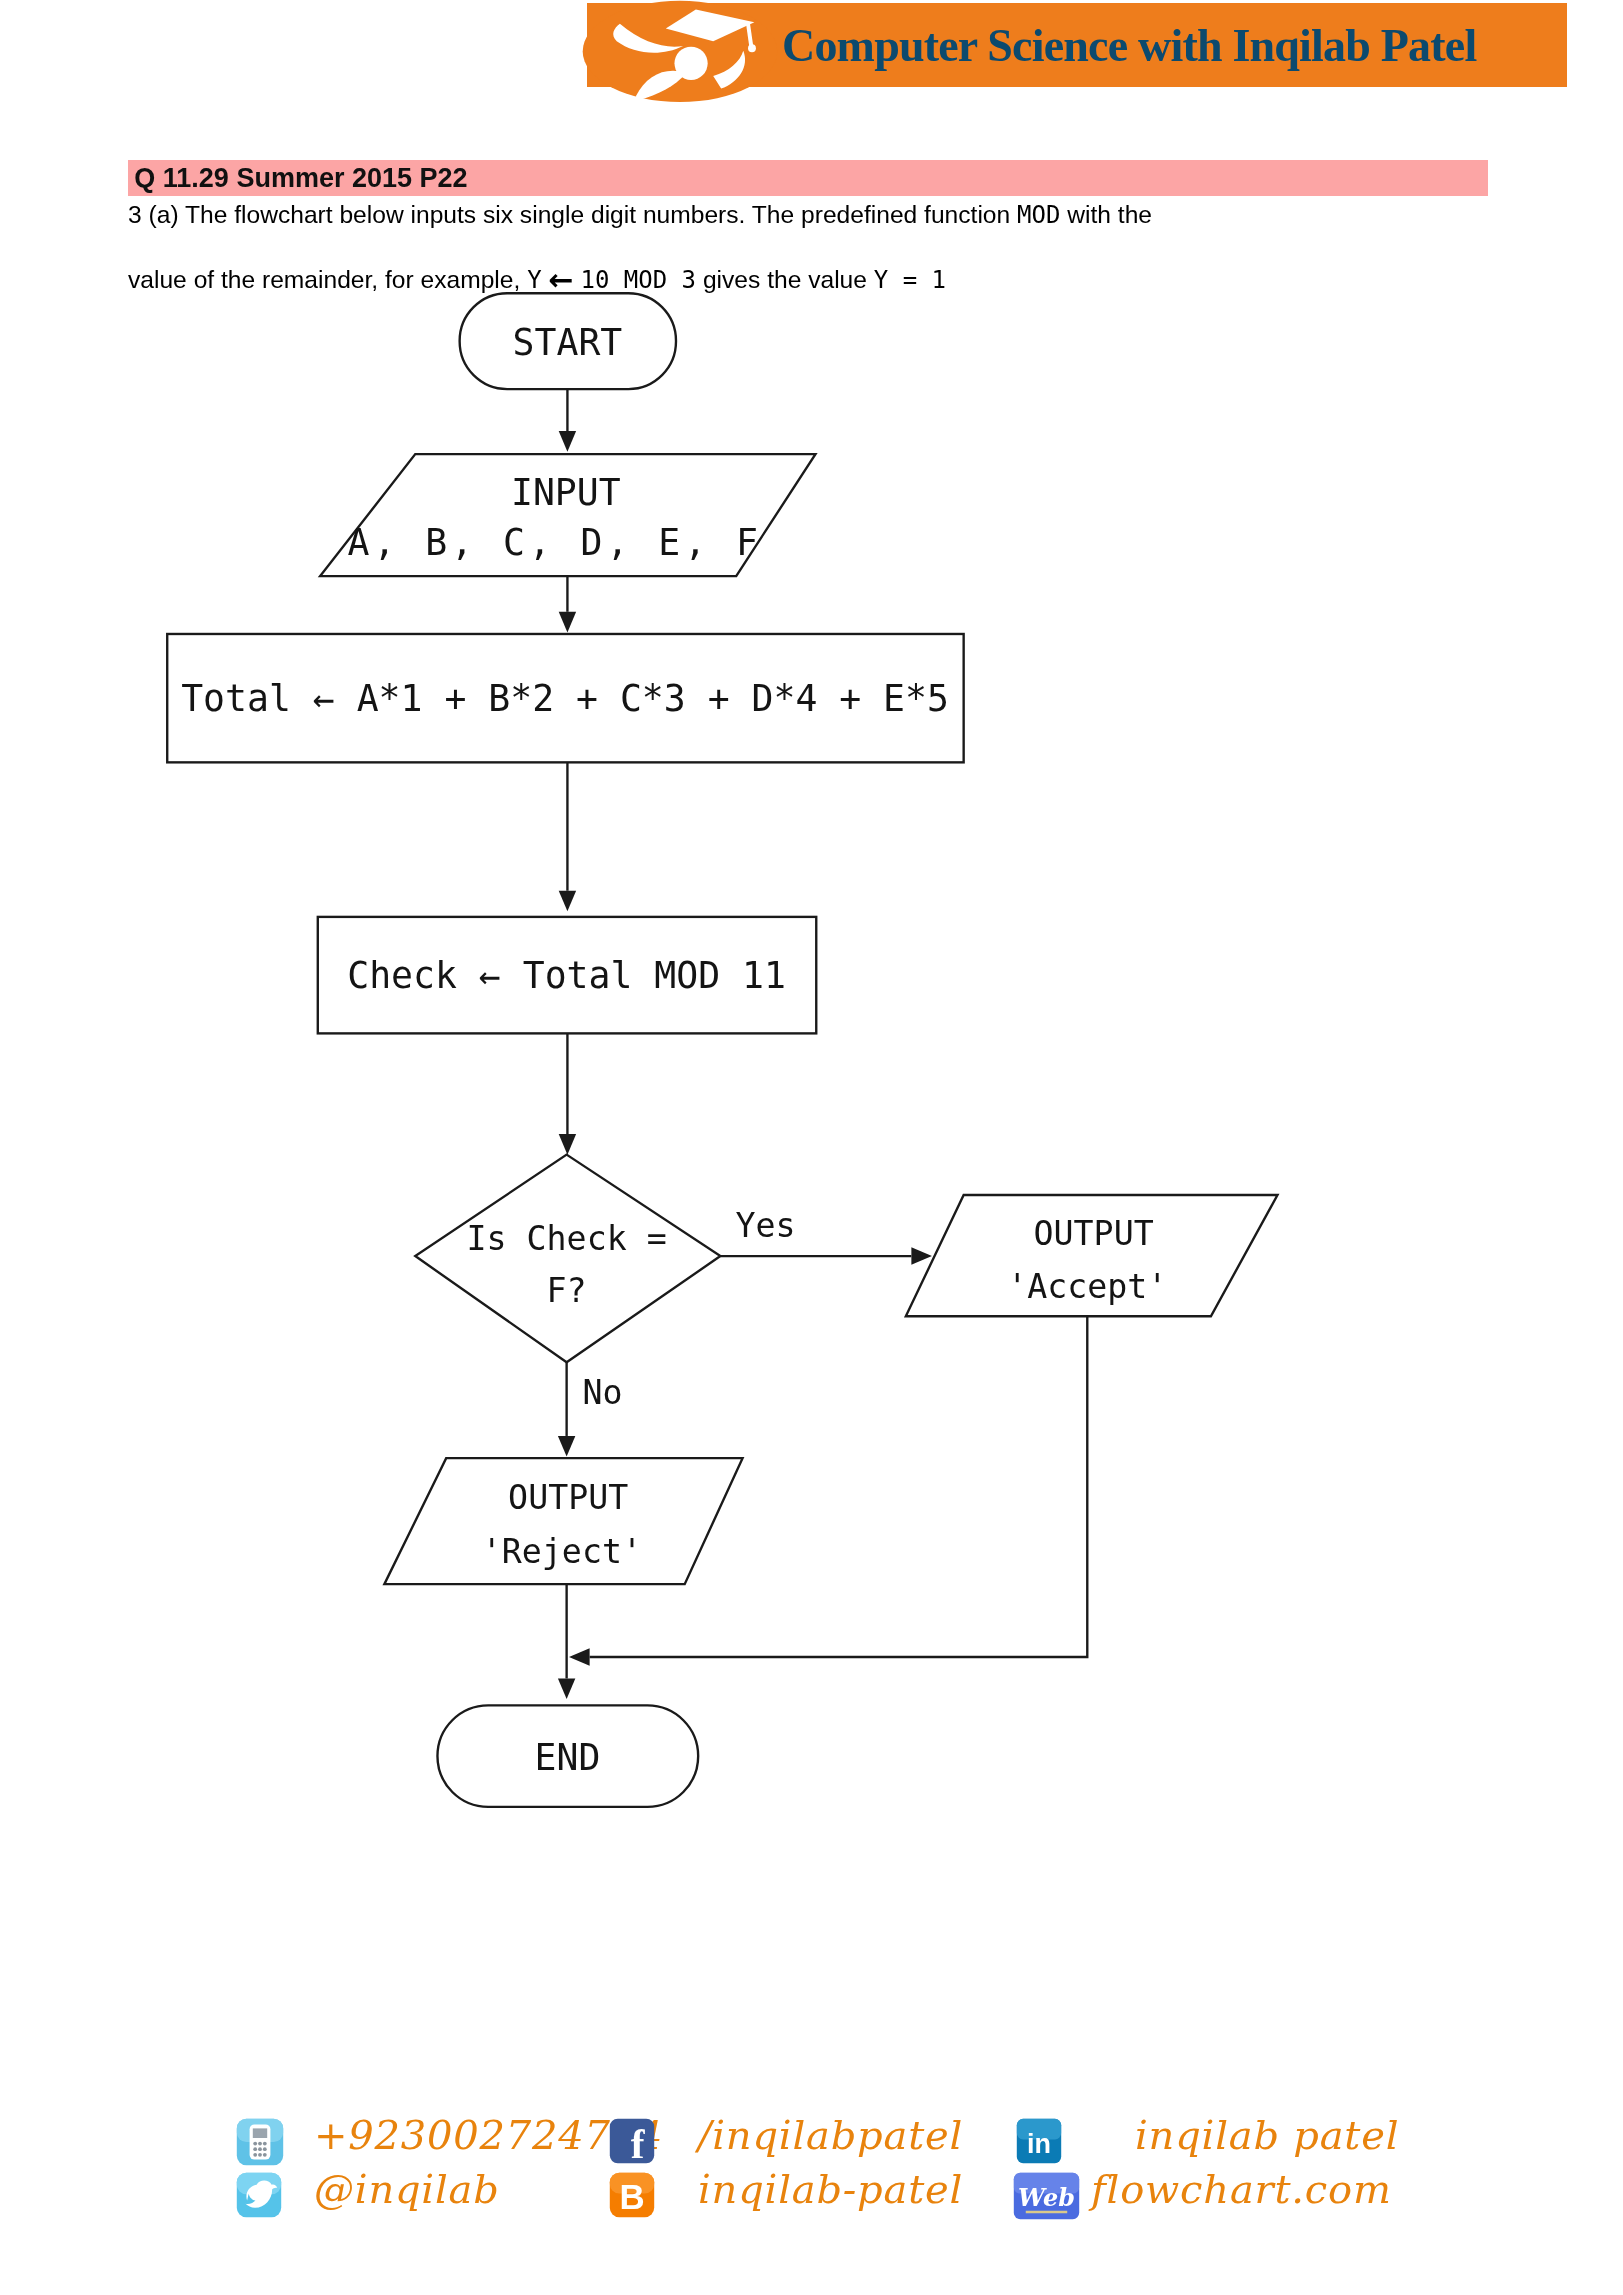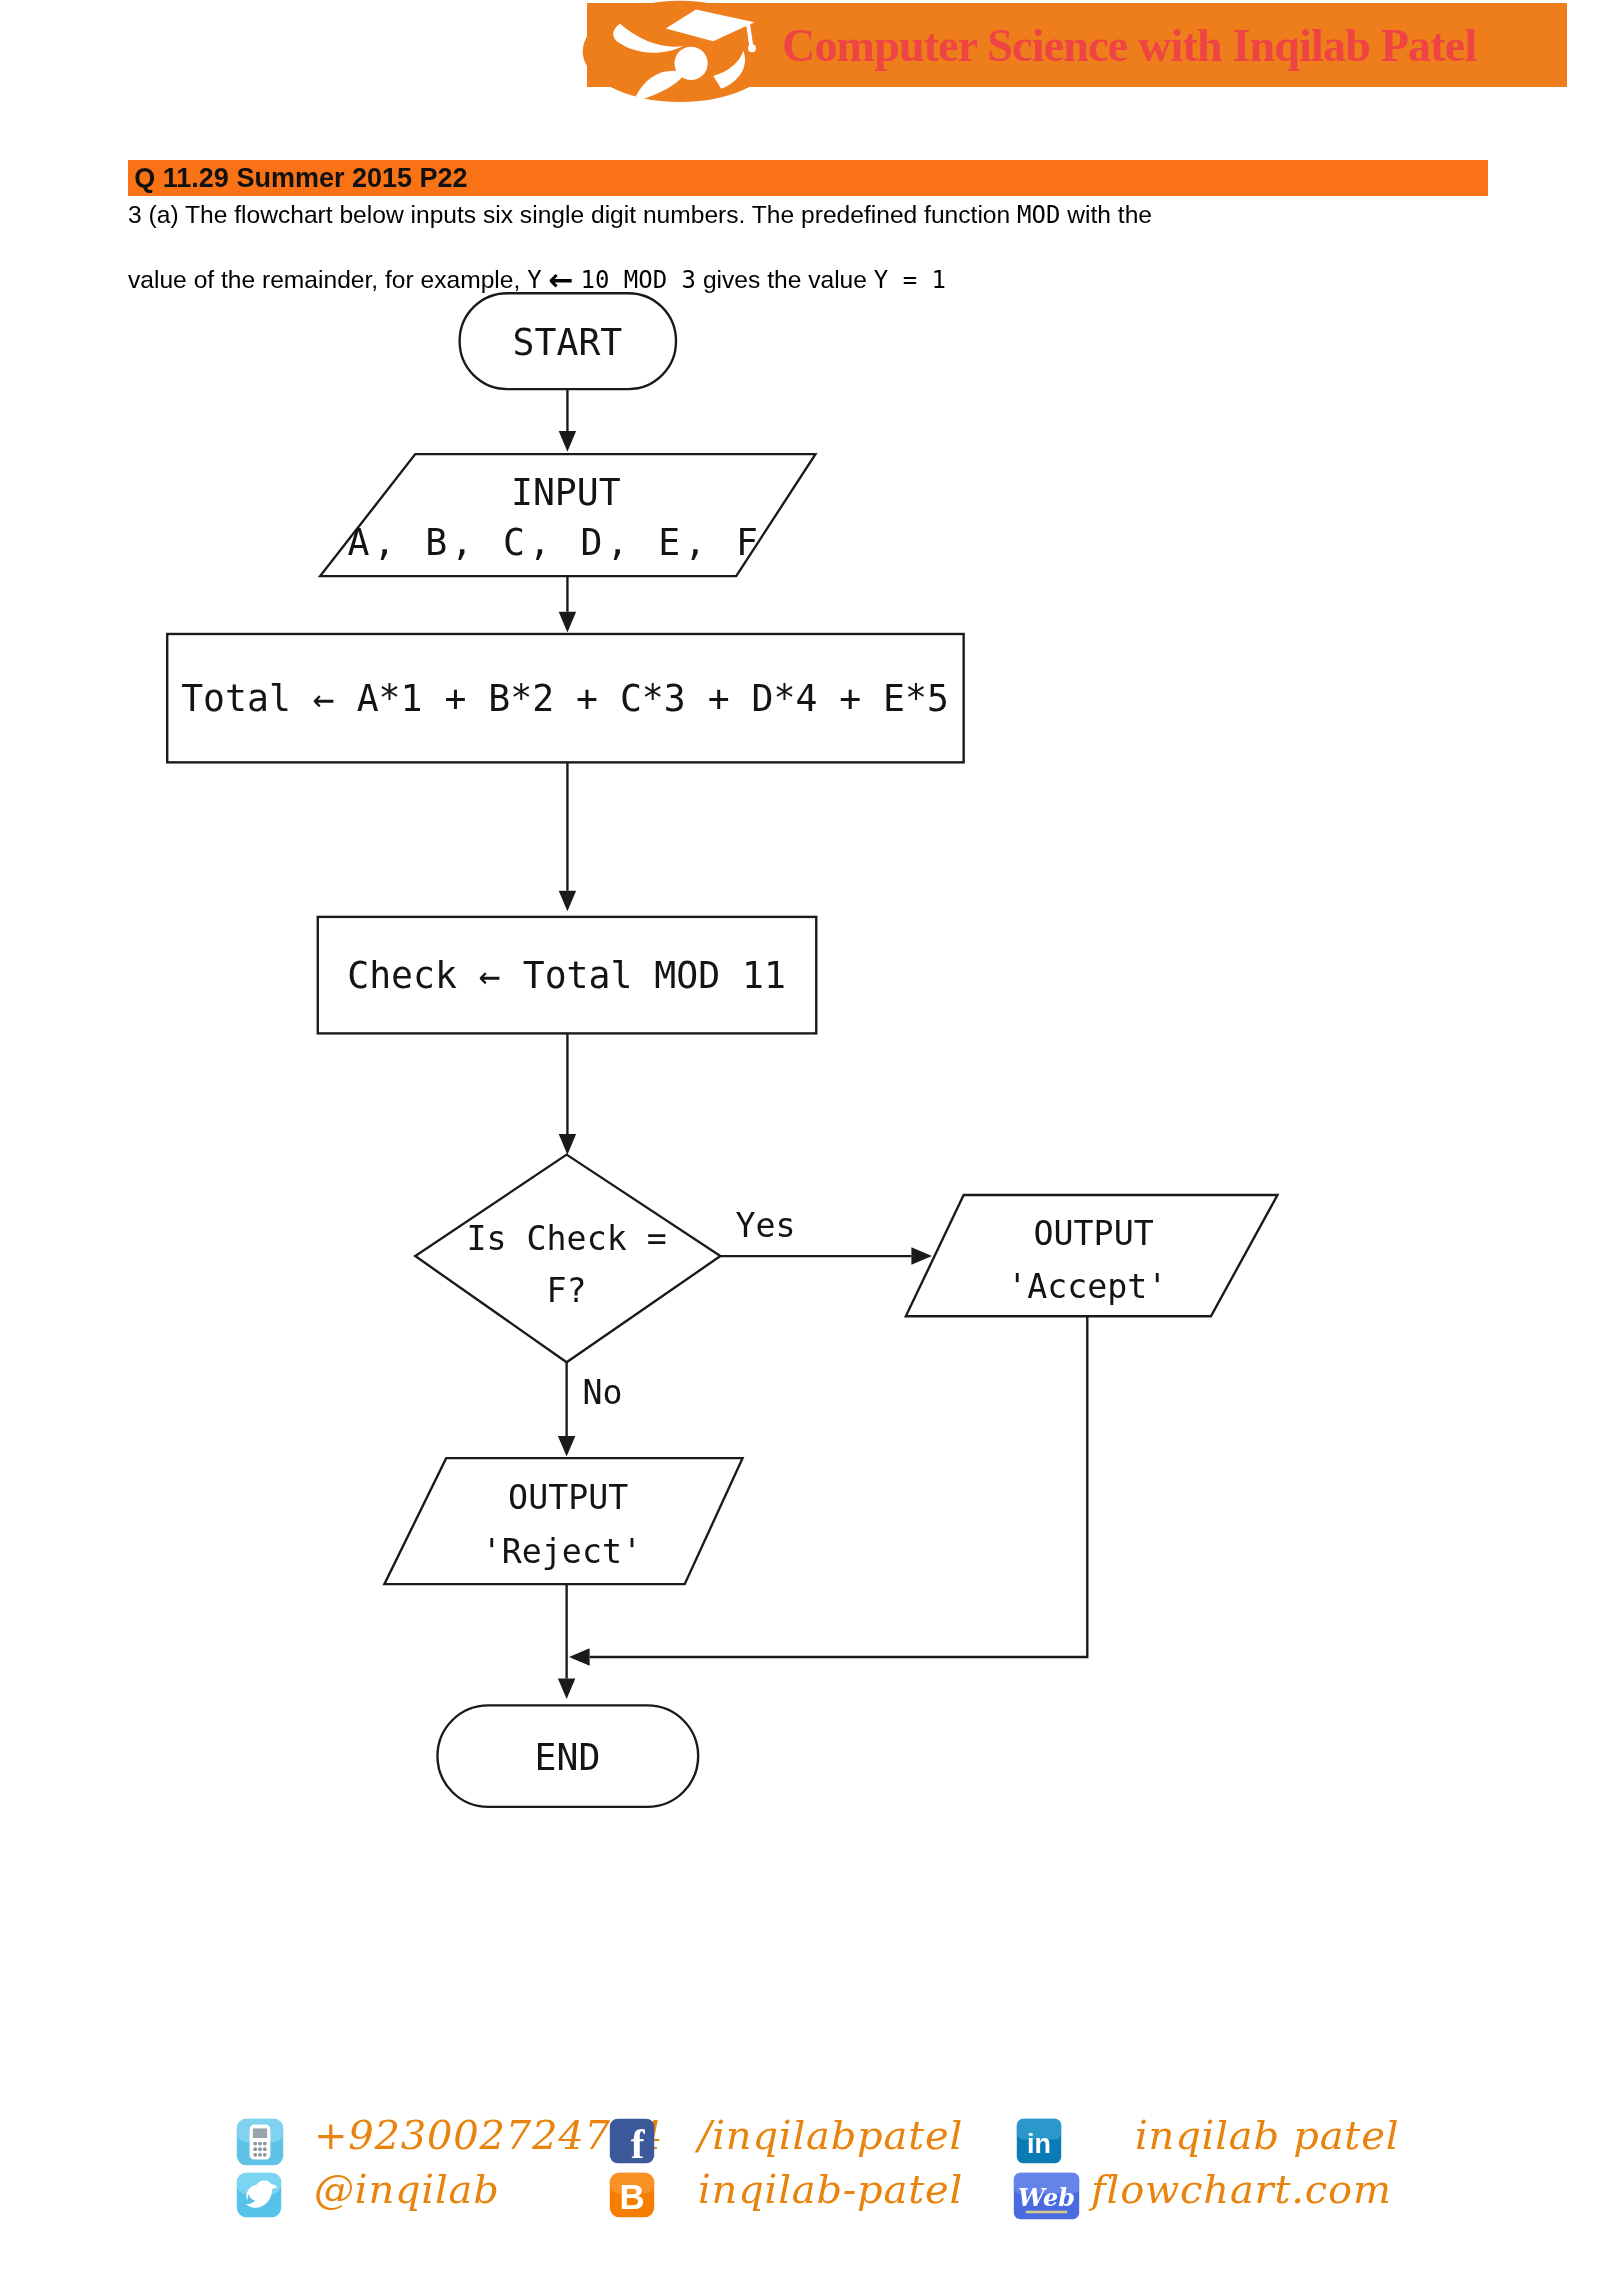--- a/index.html
+++ b/index.html
@@ -1,25 +1,25 @@
 <!DOCTYPE html>
 <html style="font-size:12.7px"><head>
 <meta charset="utf-8">
 <style>
   html,body{margin:0;padding:0;background:#fff;}
   .page{position:relative;width:1623px;height:2295px;background:#ffffff;overflow:hidden;
         font-family:"Liberation Sans",sans-serif;color:#111;}
   
   .banner{position:absolute;left:587px;top:3.2px;width:980px;height:84px;background:#EE7D1C;}
   .banner-text{position:absolute;left:782px;top:3.2px;height:84px;display:flex;align-items:center;
-      font-family:"Liberation Serif",serif;font-weight:bold;font-size:46px;color:#ef4444;
+      font-family:"Liberation Serif",serif;font-weight:bold;font-size:46px;color:#0c4a6e;
       letter-spacing:-0.8px;white-space:nowrap;}
   .logo{position:absolute;left:577px;top:0px;}
   
-  .qbar{position:absolute;left:128px;top:160px;width:1360px;height:36px;background:#f97316;
+  .qbar{position:absolute;left:128px;top:160px;width:1360px;height:36px;background:#fca5a5;
       font-weight:bold;font-size:27px;line-height:36px;padding-left:6.3px;box-sizing:border-box;}
   .qline{position:absolute;left:128px;white-space:nowrap;font-size:24.6px;color:#000;}
   .qline b{font-weight:normal;}
   .code{font-family:"DejaVu Sans Mono","Liberation Mono",monospace;font-size:24px;}
   .qarrow{font-family:"DejaVu Sans",sans-serif;font-weight:bold;font-size:30px;position:relative;top:1.6px;}
   
   .fc{position:absolute;left:0;top:0;}
   .fc-shape{fill:#ffffff;stroke:#1a1a1a;stroke-width:3;}
   .fc-line{stroke:#1a1a1a;stroke-width:3;fill:none;}
   .fc-head{fill:#1a1a1a;stroke:none;}

